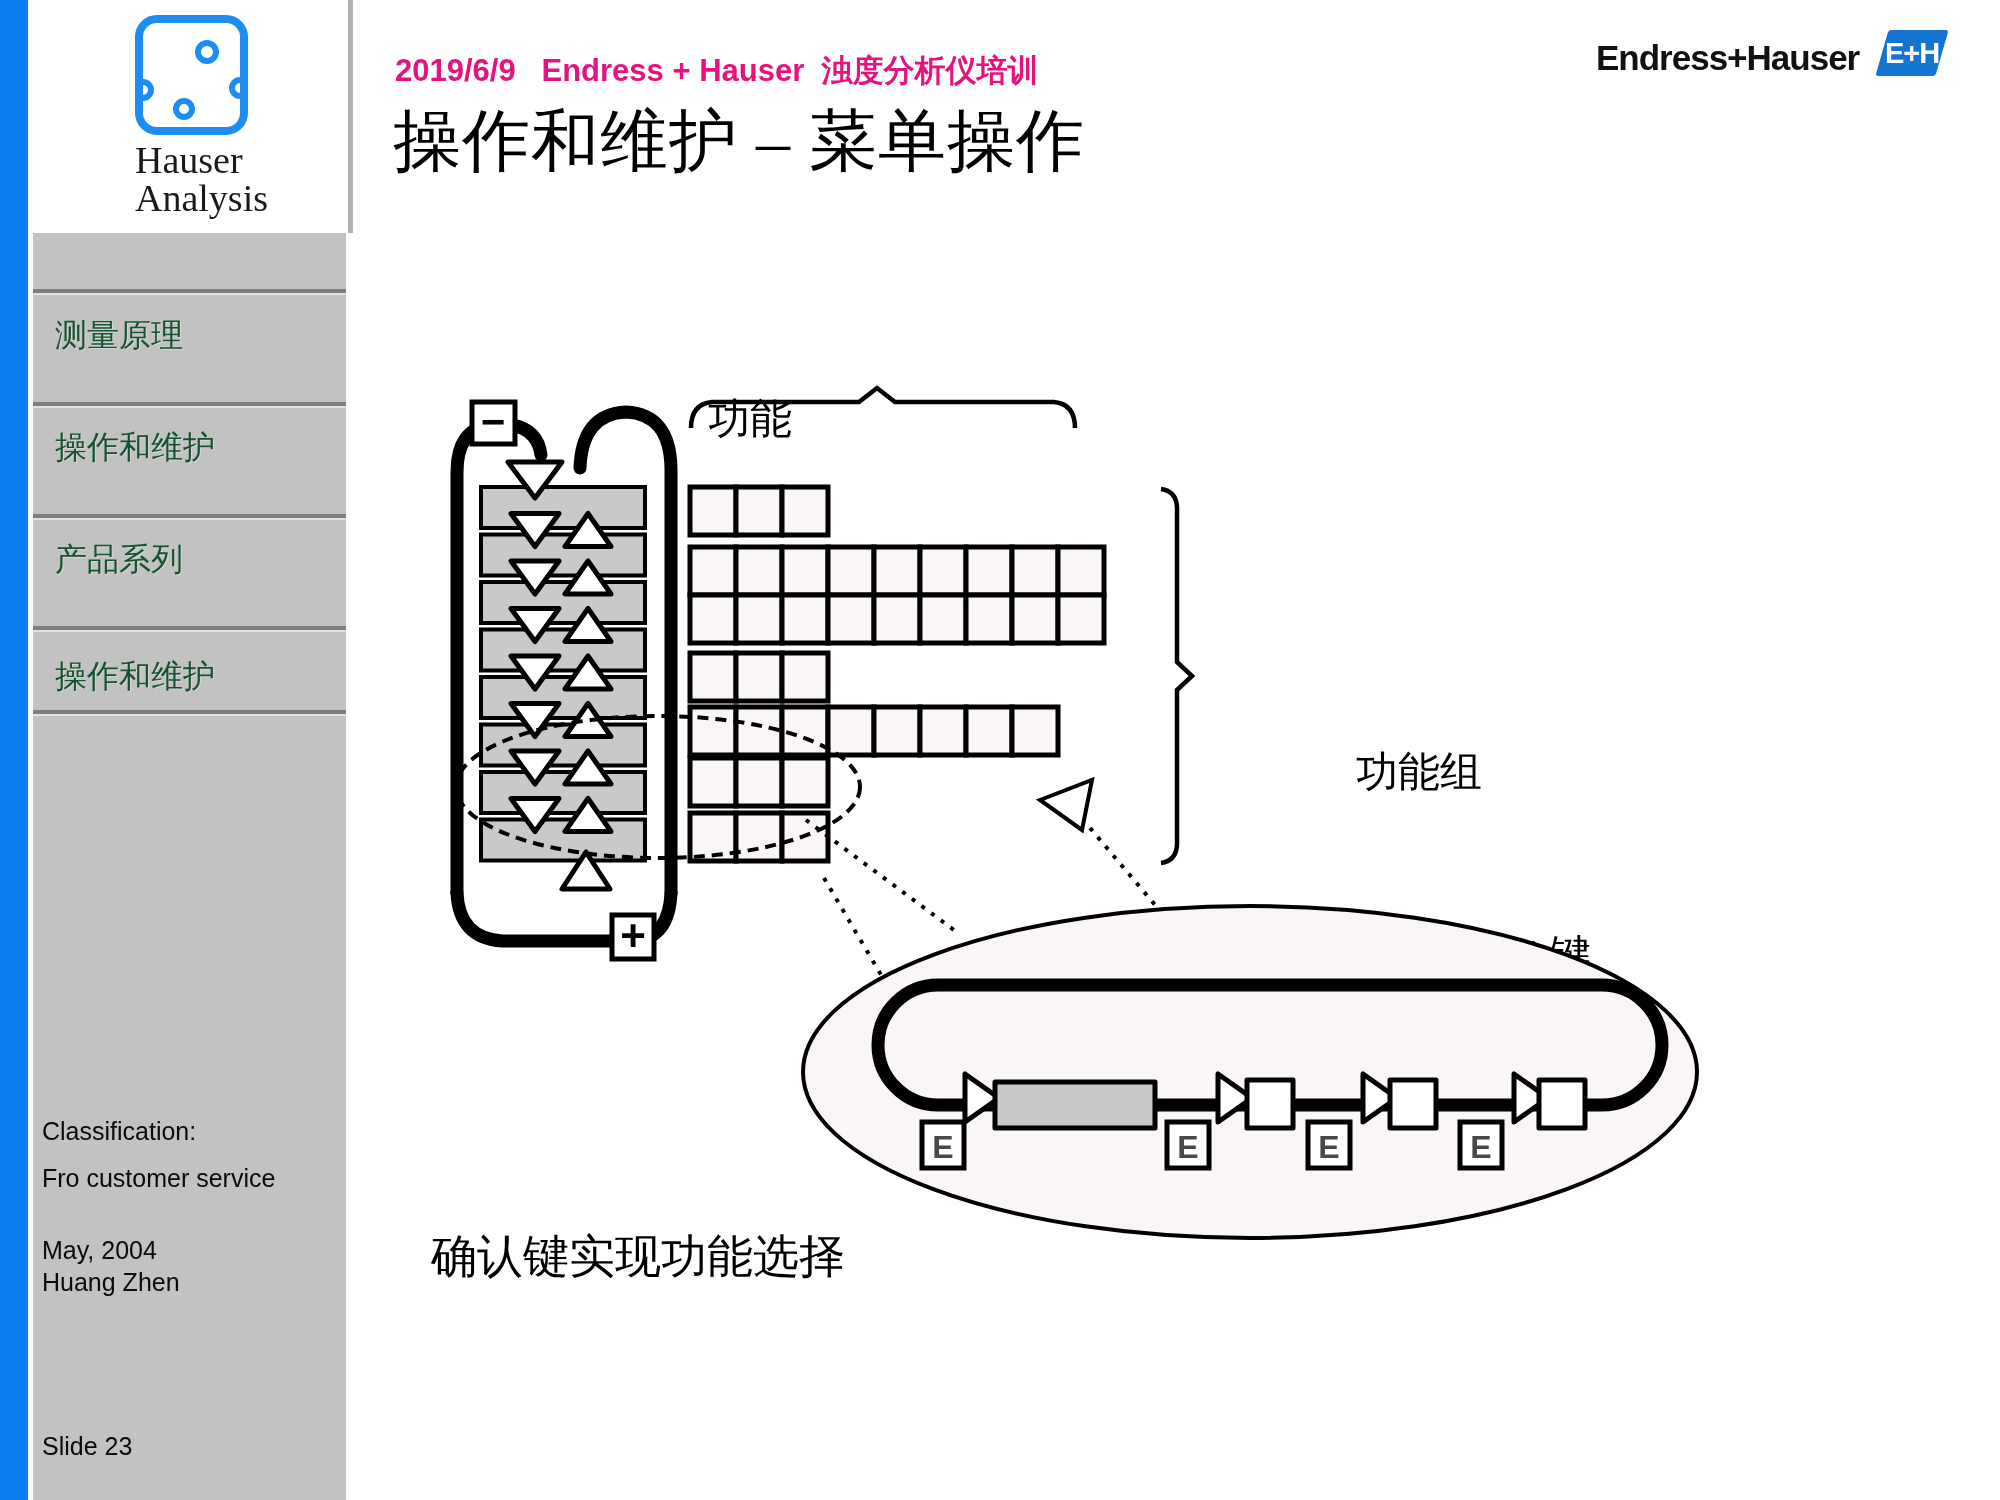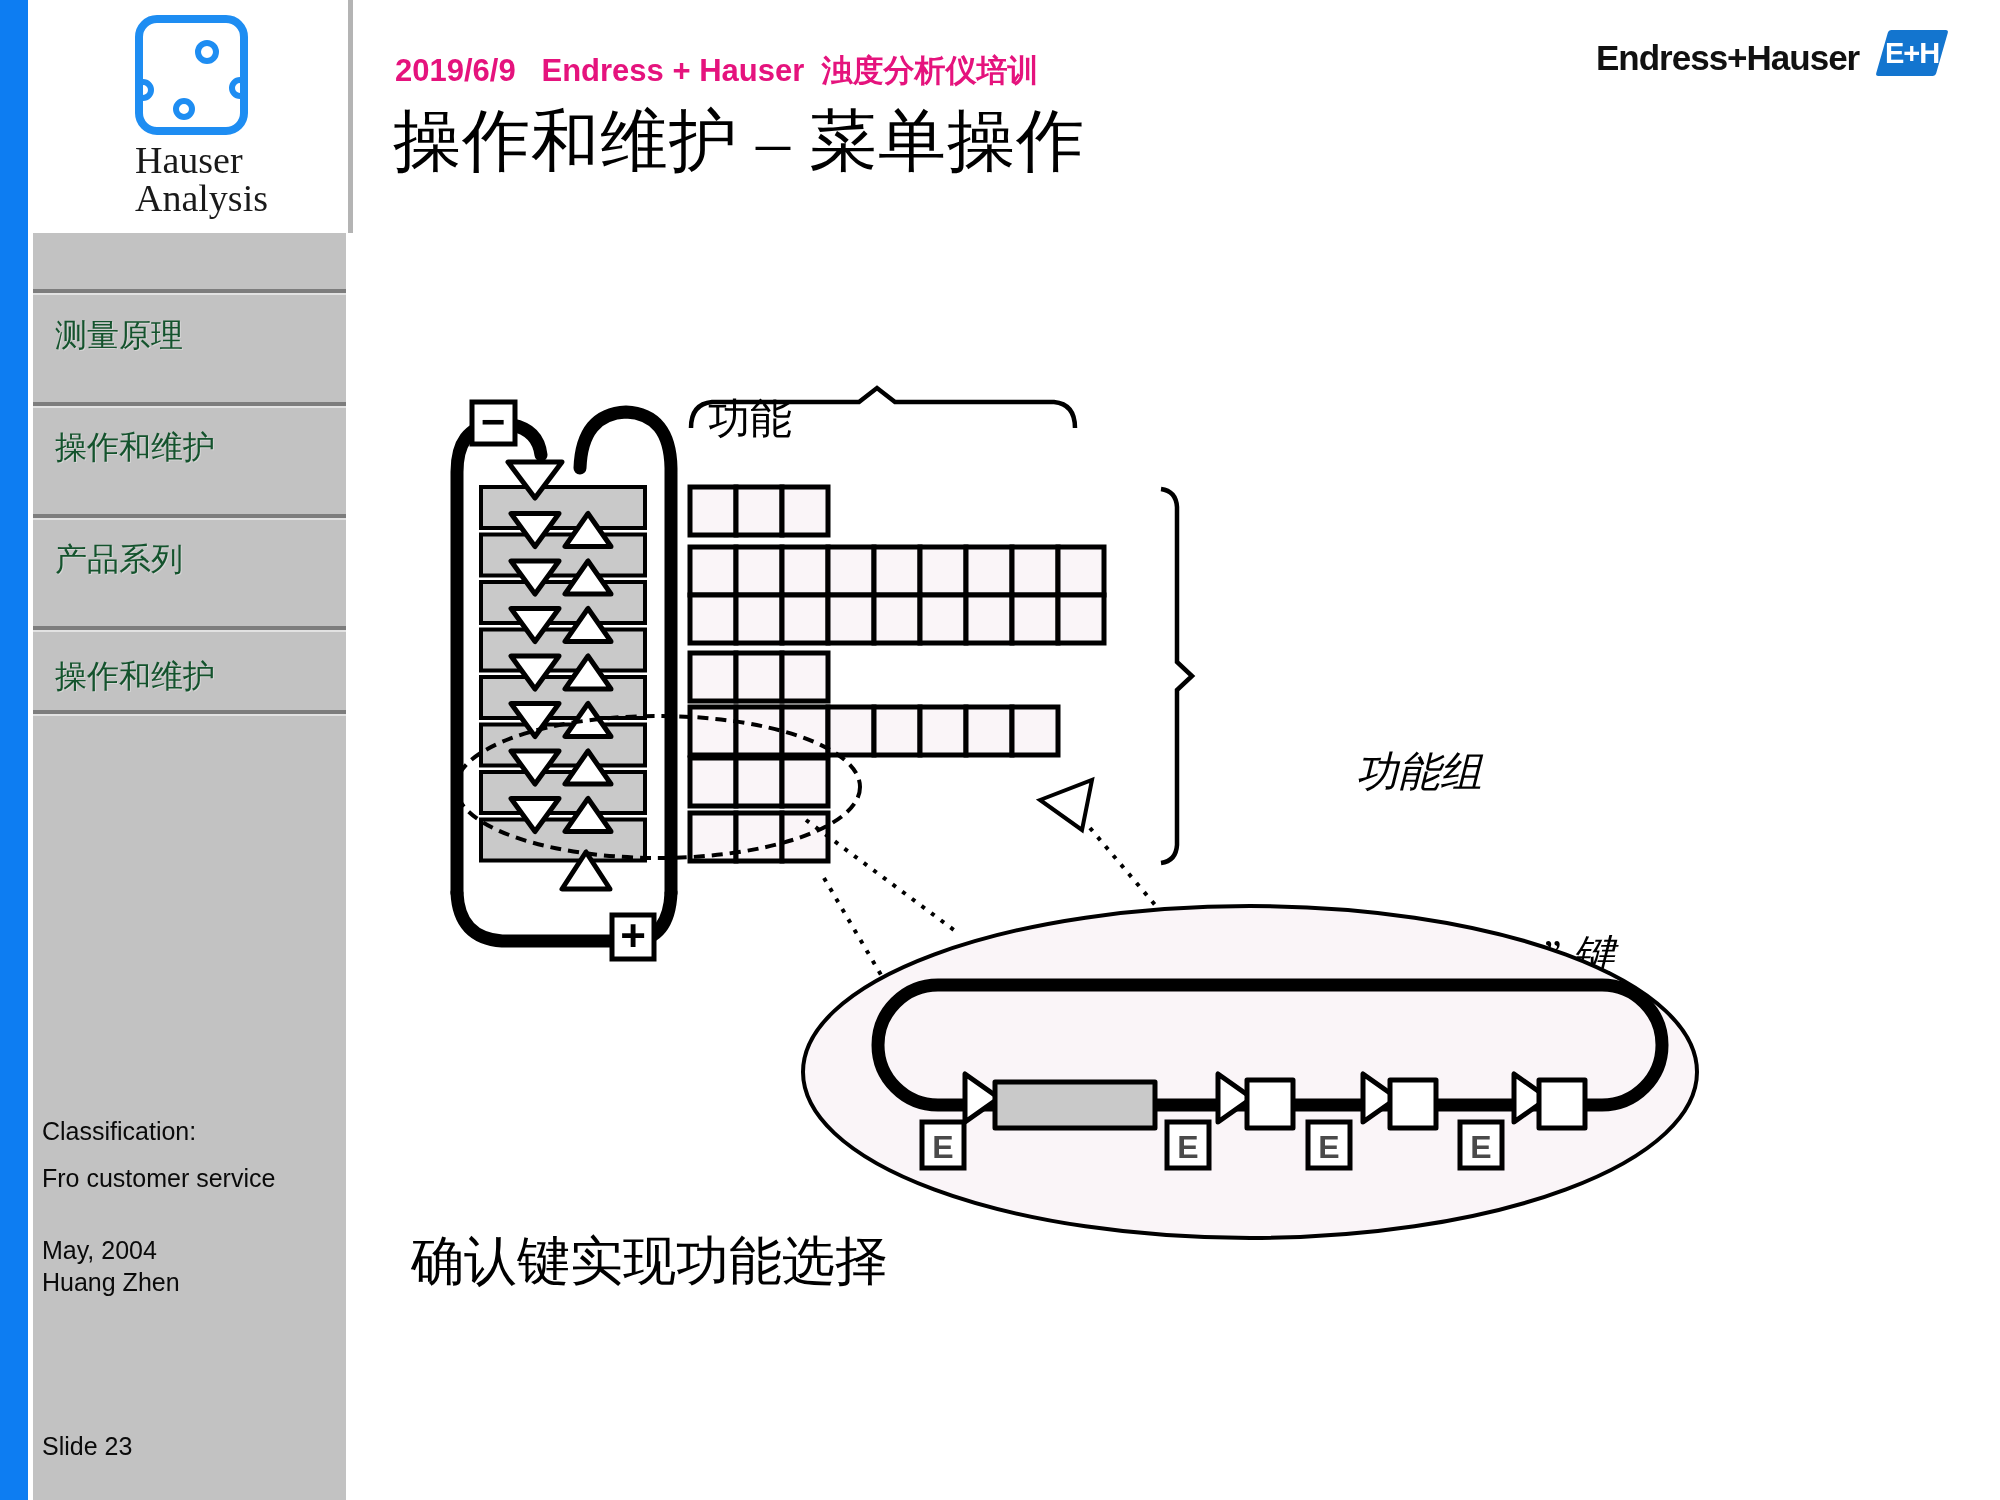--- a/index.html
+++ b/index.html
@@ -33,22 +33,22 @@
   
   #sidebar{left:33px;top:233px;width:313px;height:1267px;background:#c2c2c2;}
   .sb-divider{left:33px;width:313px;height:6px;
     background:linear-gradient(#7d7d7d 0 67%,#e2e2e2 67% 100%);}
   .sb-item{left:55px;width:270px;font-family:"Liberation Serif","DejaVu Serif",serif;
     font-size:32px;color:#14532d;text-shadow:1px 1px 0 #d6d6d6;white-space:nowrap;}
   .sb-foot{left:42px;font-size:25px;color:#0a0a0a;white-space:nowrap;}
   
   .dg-label{font-family:"Liberation Serif","DejaVu Serif",serif;color:#000;white-space:pre;}
   #func-label{left:674px;top:264px;font-size:42px;line-height:62px;margin-left:34px;}
-  #group-label{left:1356px;top:620px;font-size:42px;line-height:61px;font-style:italic;}
-  #confirm-label{left:411px;top:1226px;font-size:53px;}
+  #group-label{left:1356px;top:620px;font-size:42px;line-height:61px;}
+  #confirm-label{left:431px;top:1226px;font-size:46px;}
   svg{pointer-events:none;}
 </style>
 </head>
 <body>
 
 <div class="abs" id="blue-strip"></div>
 
 <div class="abs" id="logo-box">
   <span class="bubble" style="left:52px;top:17px;width:24px;height:24px;"></span>
   <span class="bubble" style="left:30px;top:75px;width:22px;height:22px;"></span>

